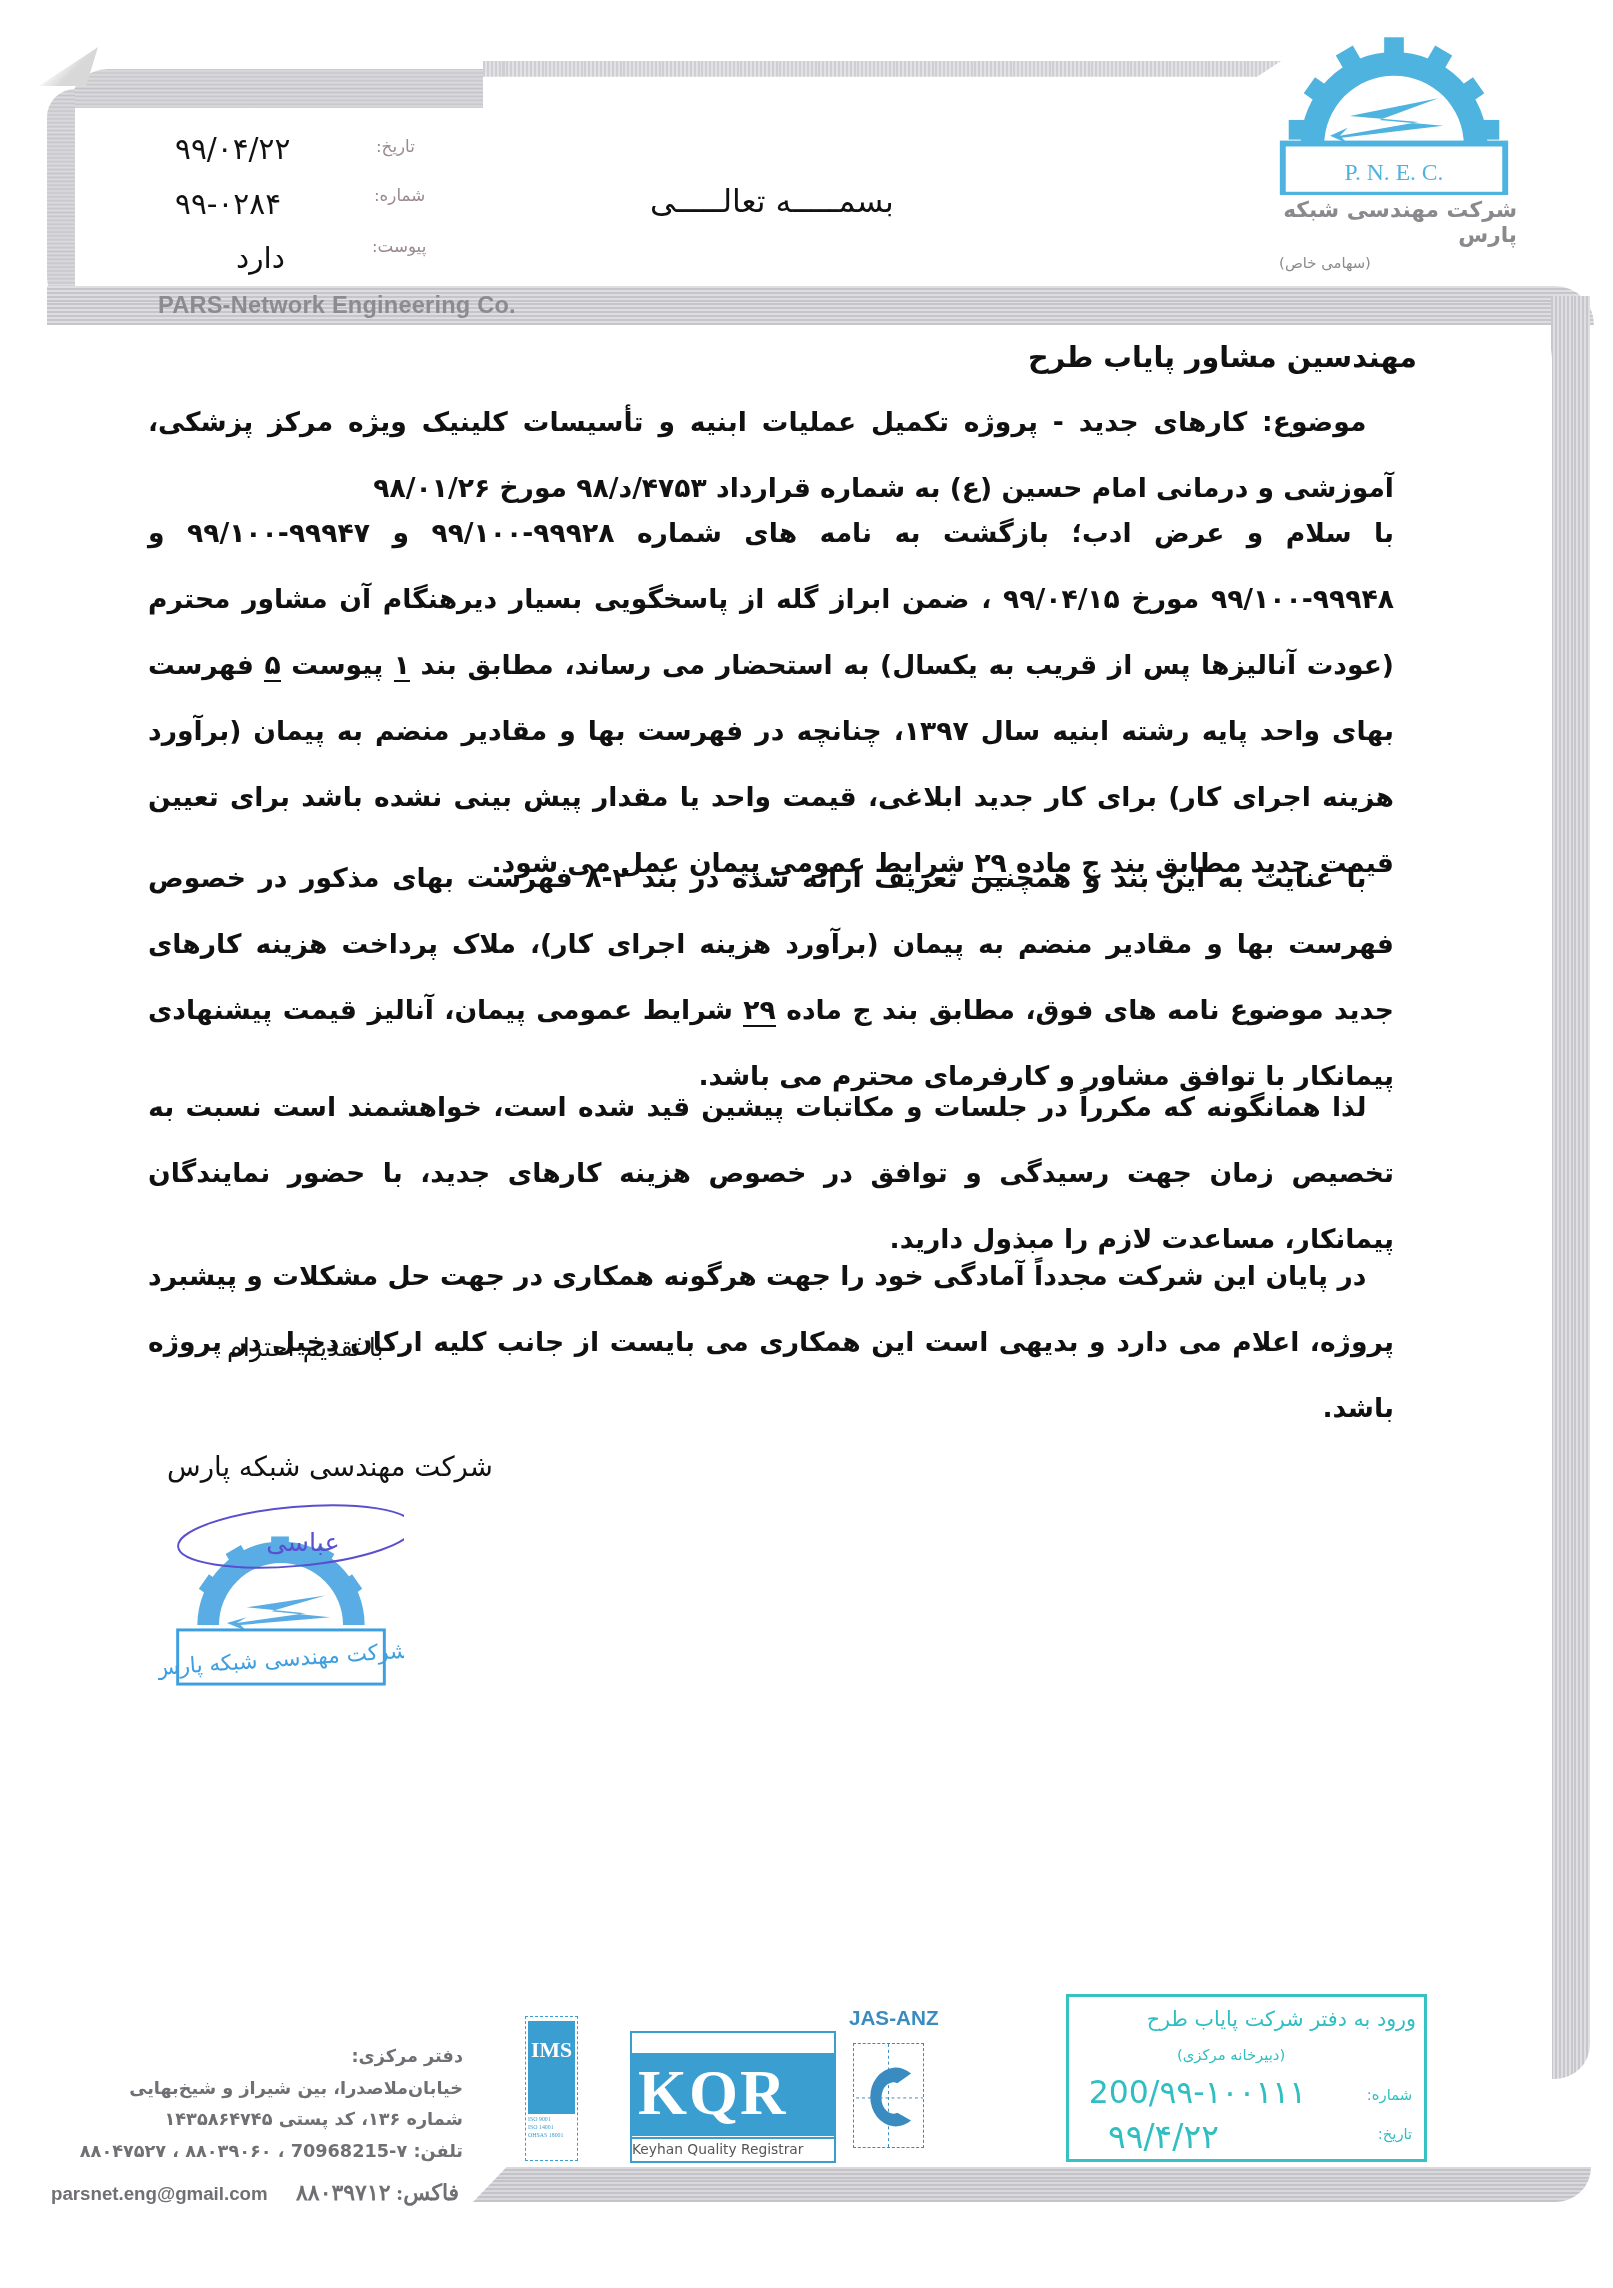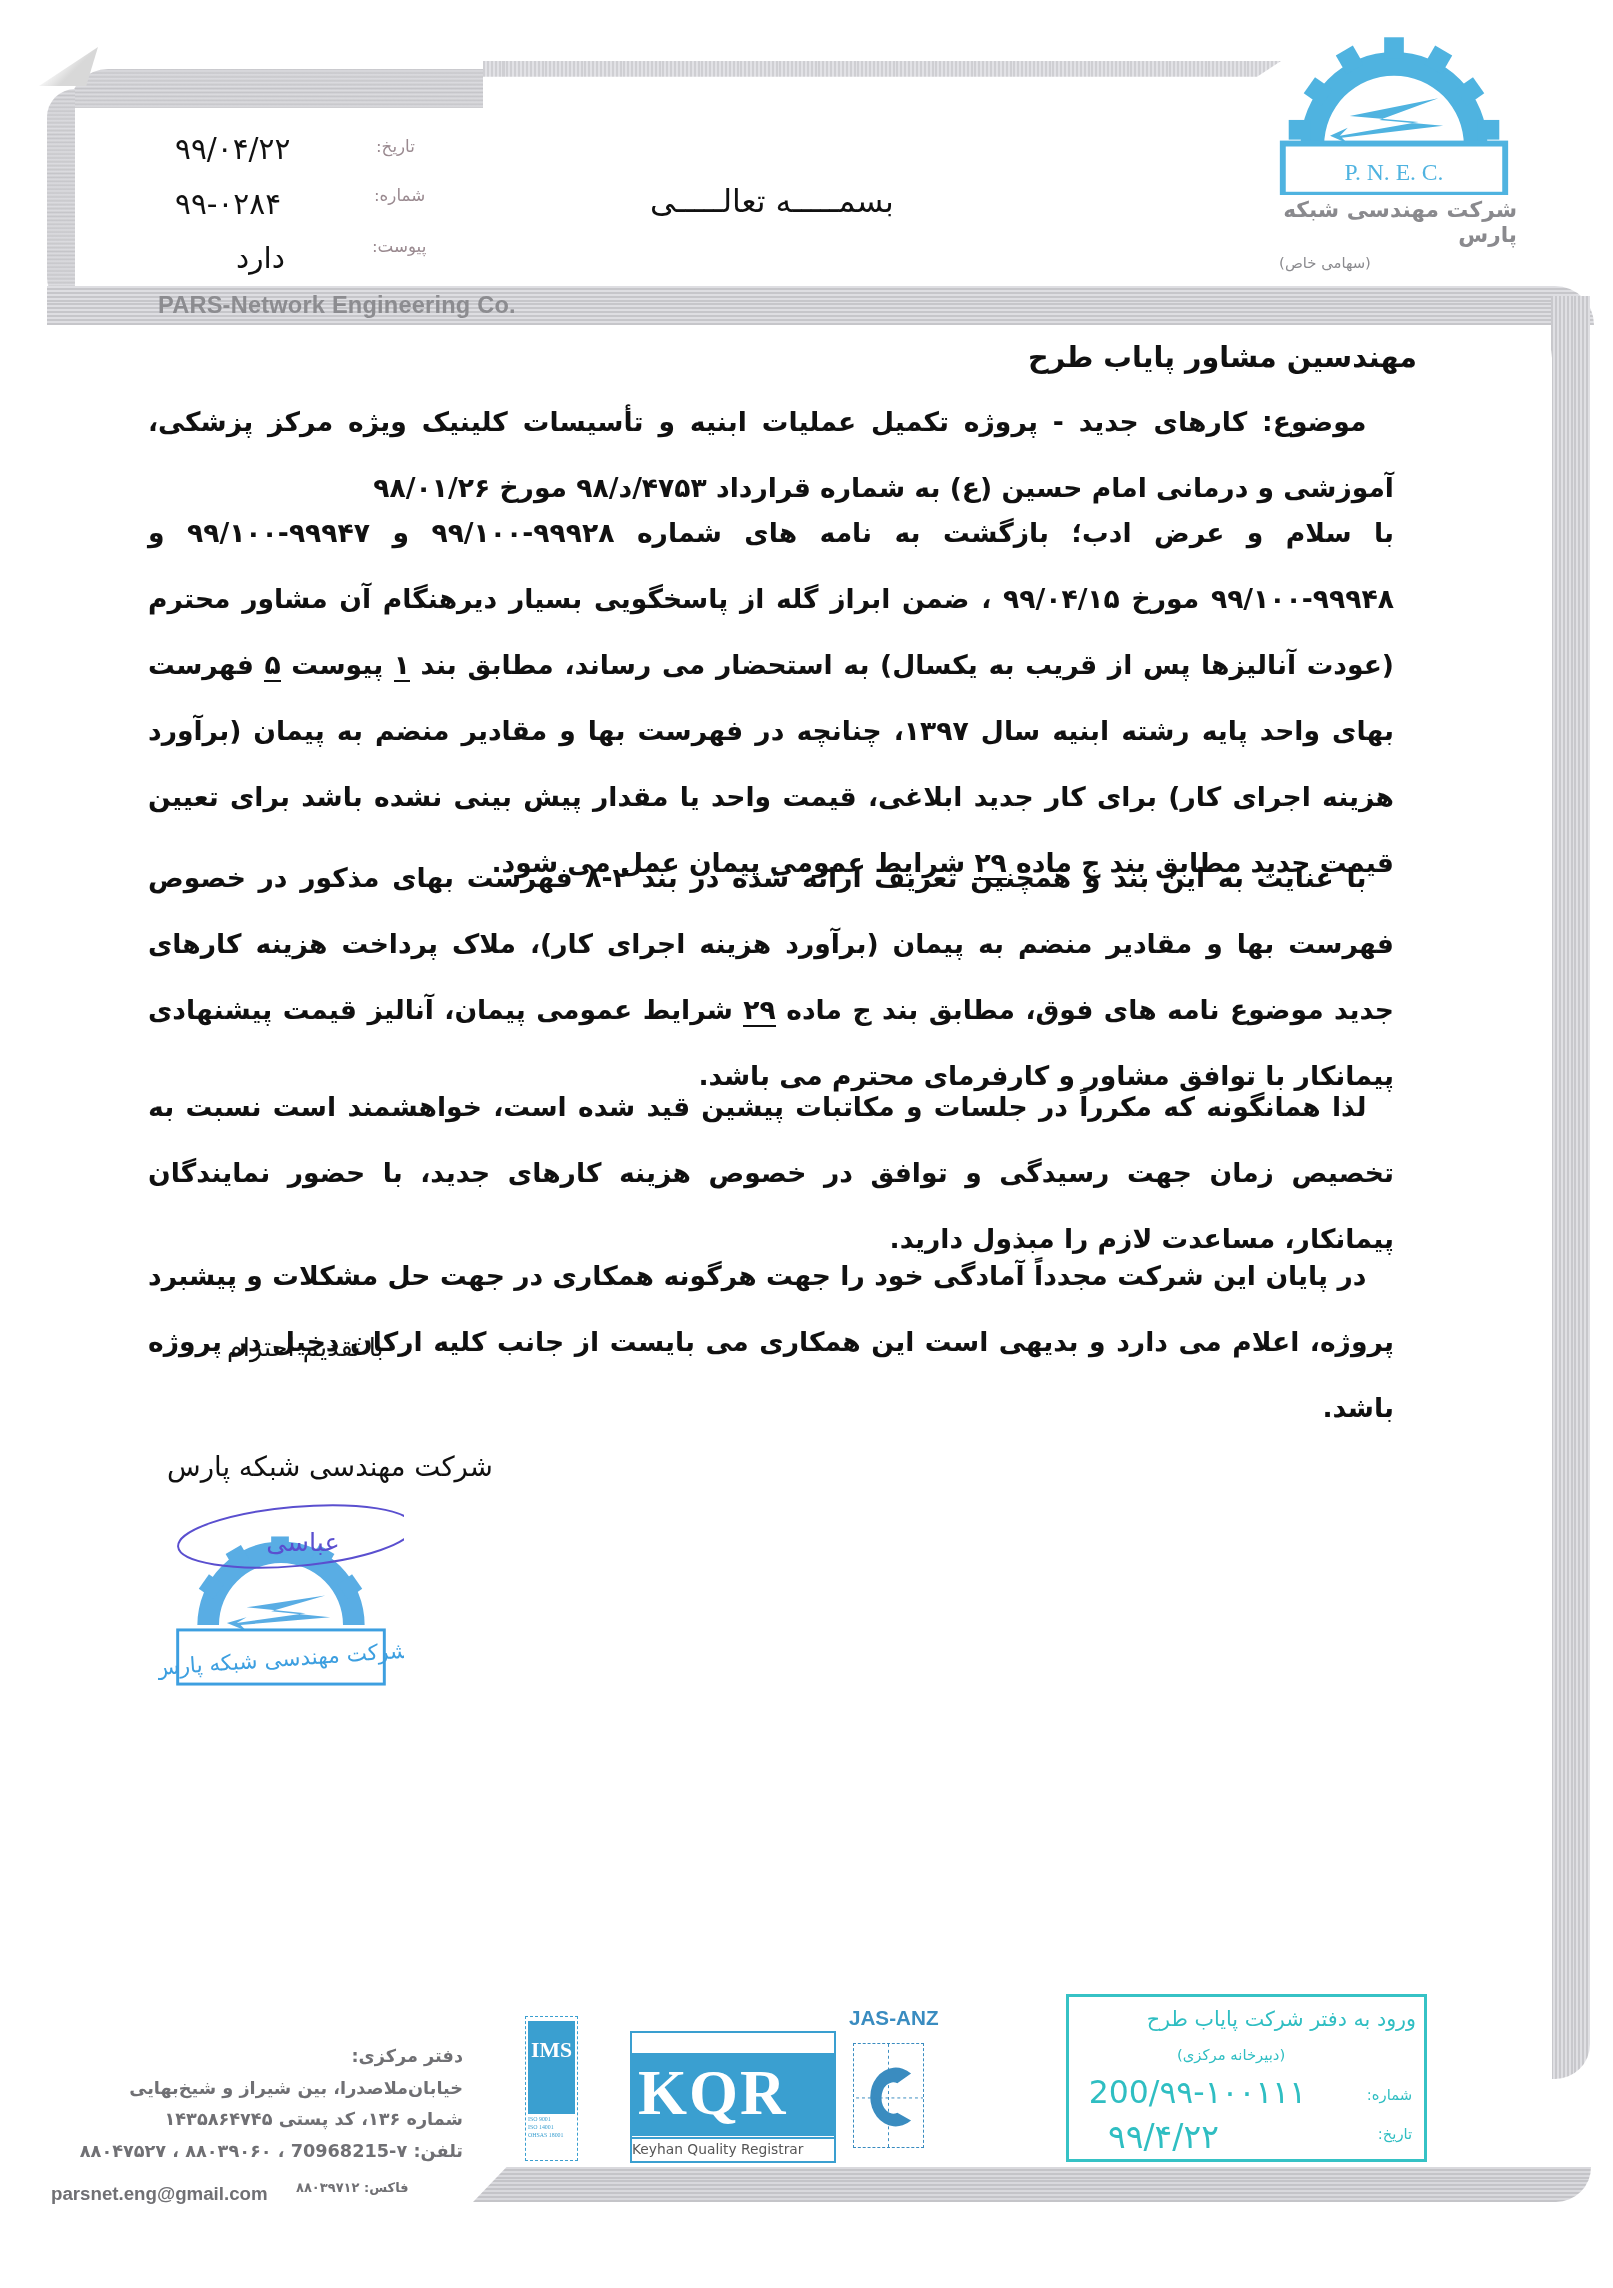--- a/index.html
+++ b/index.html
@@ -59,21 +59,21 @@
   
   .closing { position:absolute; left:227px; top:1332px; font-size:25.6px; color:#111; }
   .signer { position:absolute; left:167px; top:1450px; font-size:27.6px; color:#111; }
   .seal { position:absolute; left:158px; top:1497px; width:246px; height:197px; }
 
   
   .footer-addr { position:absolute; left:39px; top:2041px; width:424px; text-align:right;
                  color:#707074; font-size:17.7px; line-height:31.5px; font-weight:bold; }
   .footer-email { position:absolute; left:51px; top:2183px; font-size:18.7px; color:#707074;
                   font-family:"Liberation Sans", sans-serif; font-weight:bold; }
-  .footer-fax { position:absolute; left:296px; top:2180px; font-size:13px; color:#707074; font-weight:bold; }
+  .footer-fax { position:absolute; left:296px; top:2180px; font-size:22px; color:#707074; font-weight:bold;font-family:Liberation Serif, serif; }
 
   .cert { position:absolute; }
   .ims { left:525px; top:2016px; width:51px; height:143px; border:1px dashed #3a9fd0; }
   .ims-top { position:absolute; left:2px; top:3.9px; width:47px; height:93px; background:#3a9fd0;
              color:#fff; font-family:"Liberation Serif", serif; font-size:21.7px; font-weight:bold;
              text-align:center; line-height:59px; }
   .ims-lines { position:absolute; left:2px; top:99px; width:47px; font-size:5.9px; color:#3a9fd0;
                font-family:"Liberation Serif", serif; line-height:7.9px; }
   .kqr { left:630px; top:2031px; width:202px; height:128px; border:2px solid #3a9fd0; }
   .kqr-band { position:absolute; left:0; top:19.7px; width:100%; height:83px; background:#3a9fd0; }

